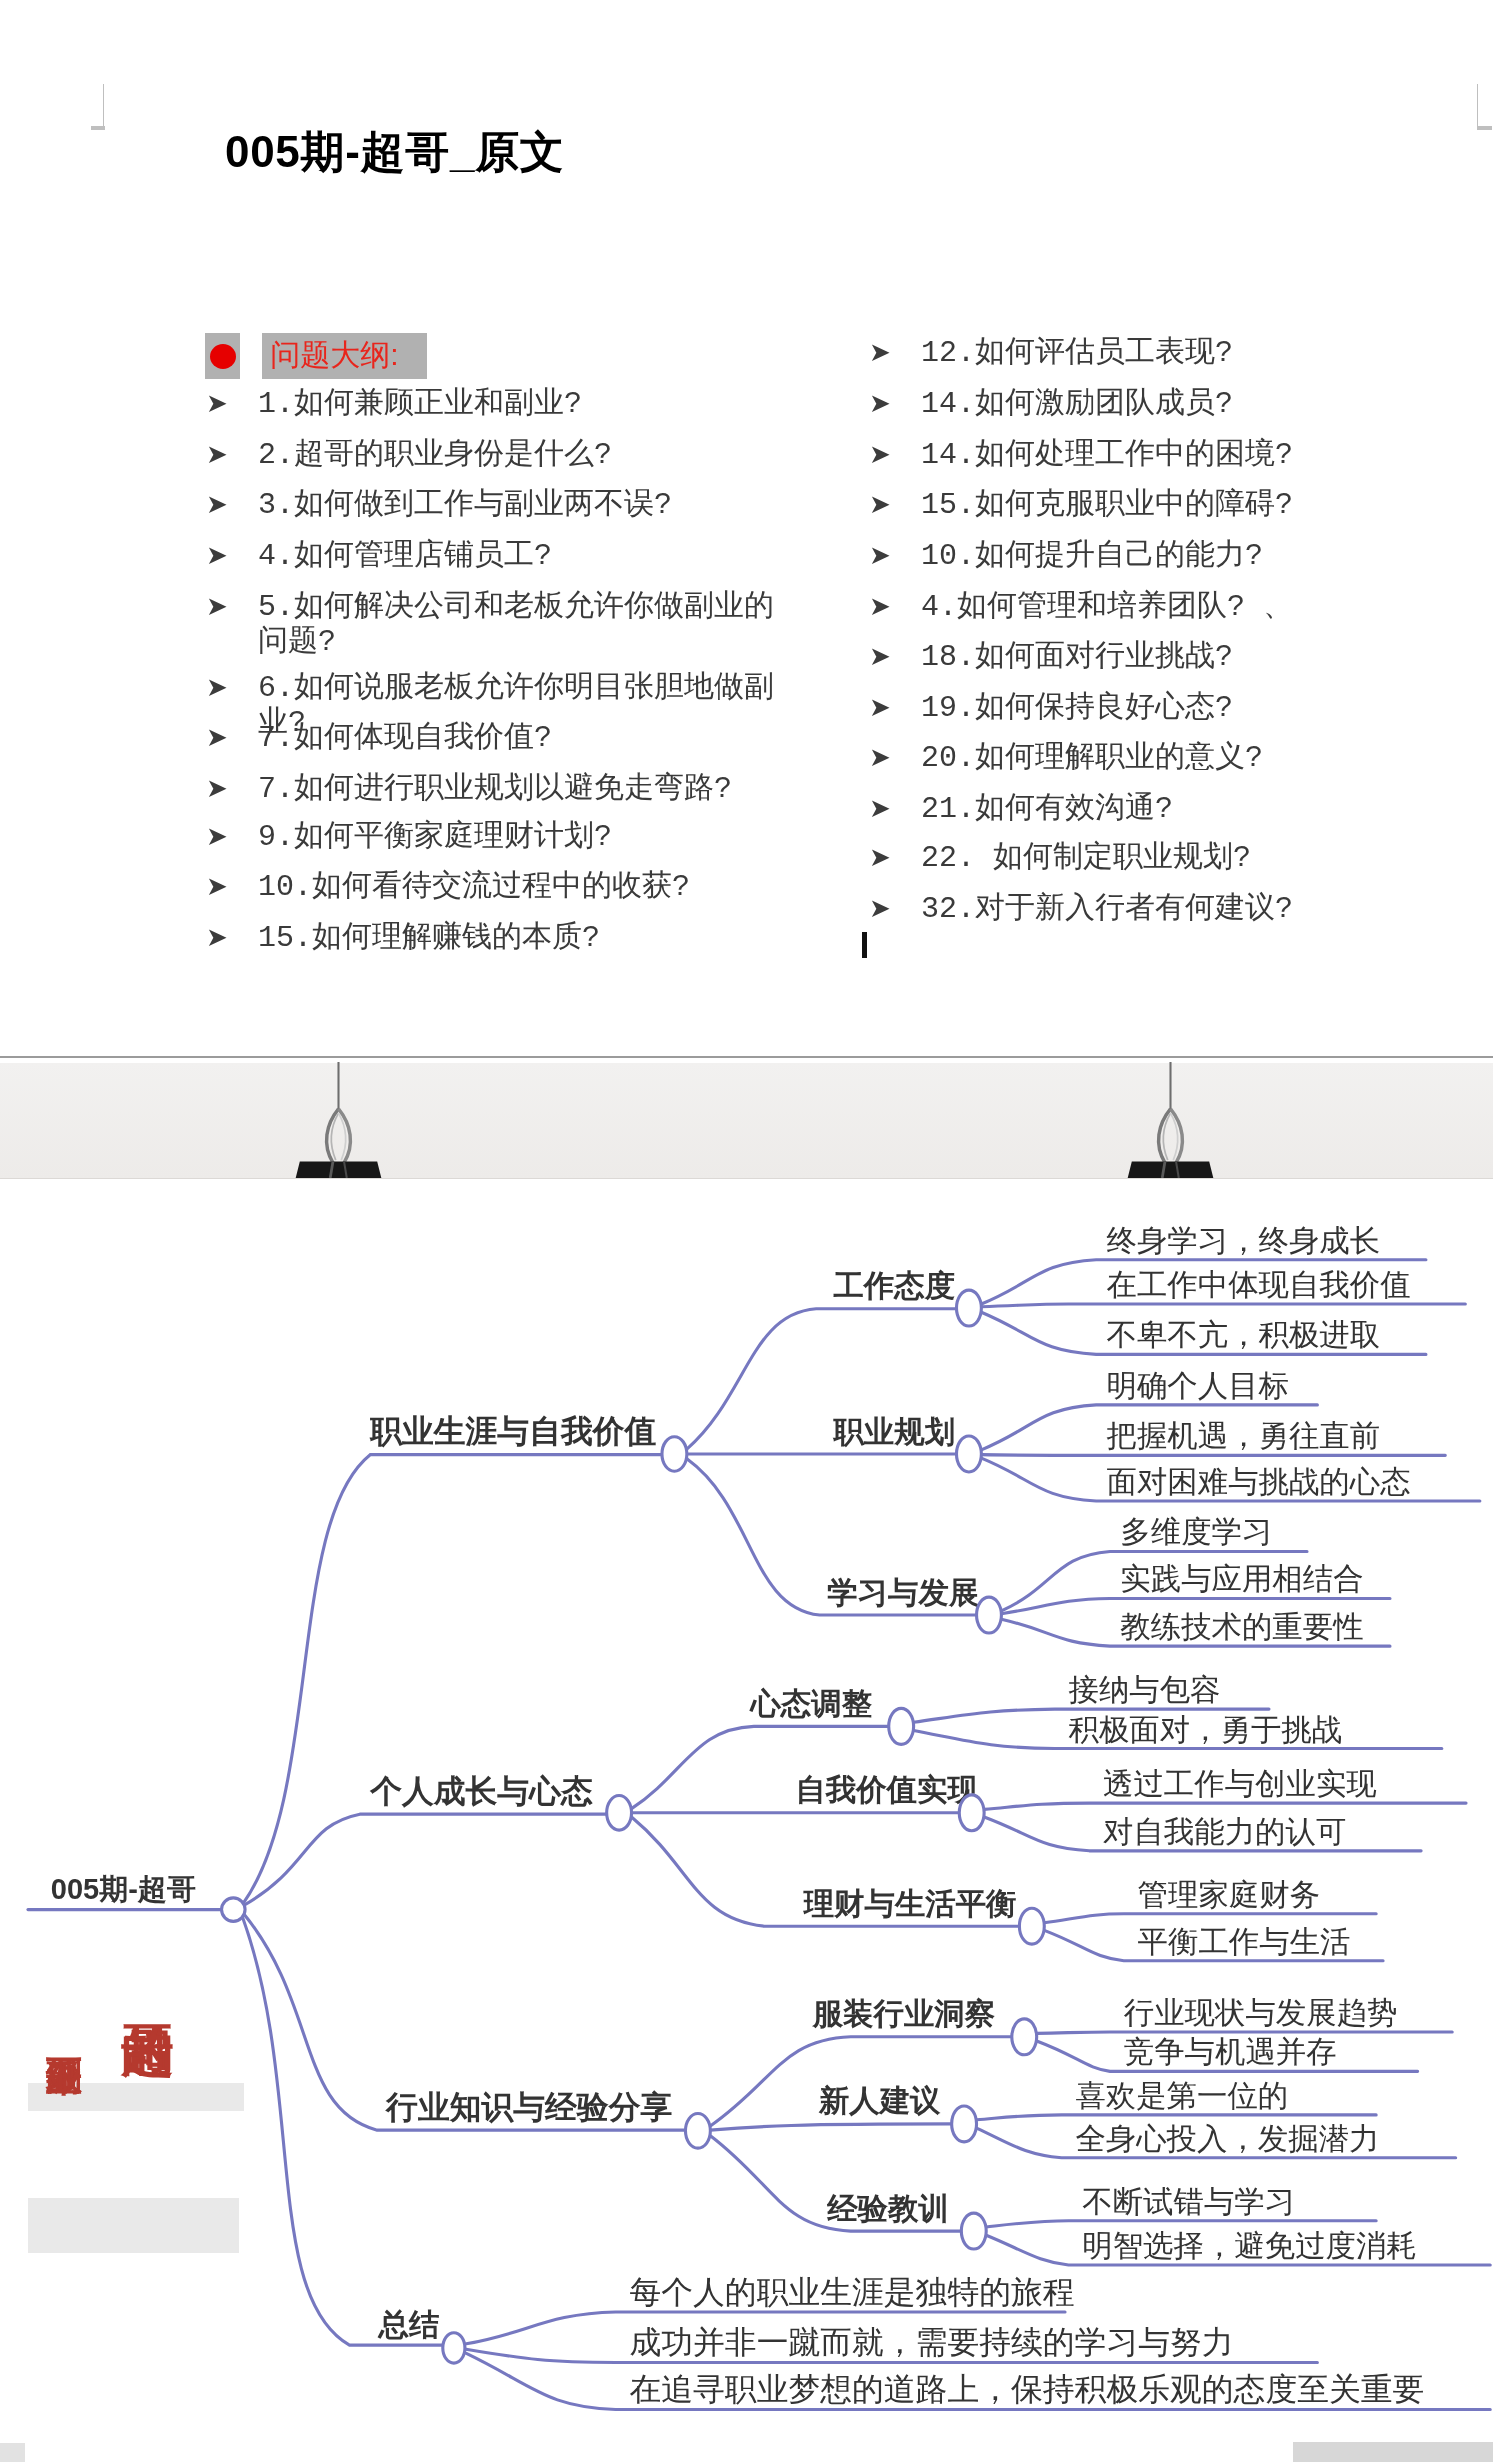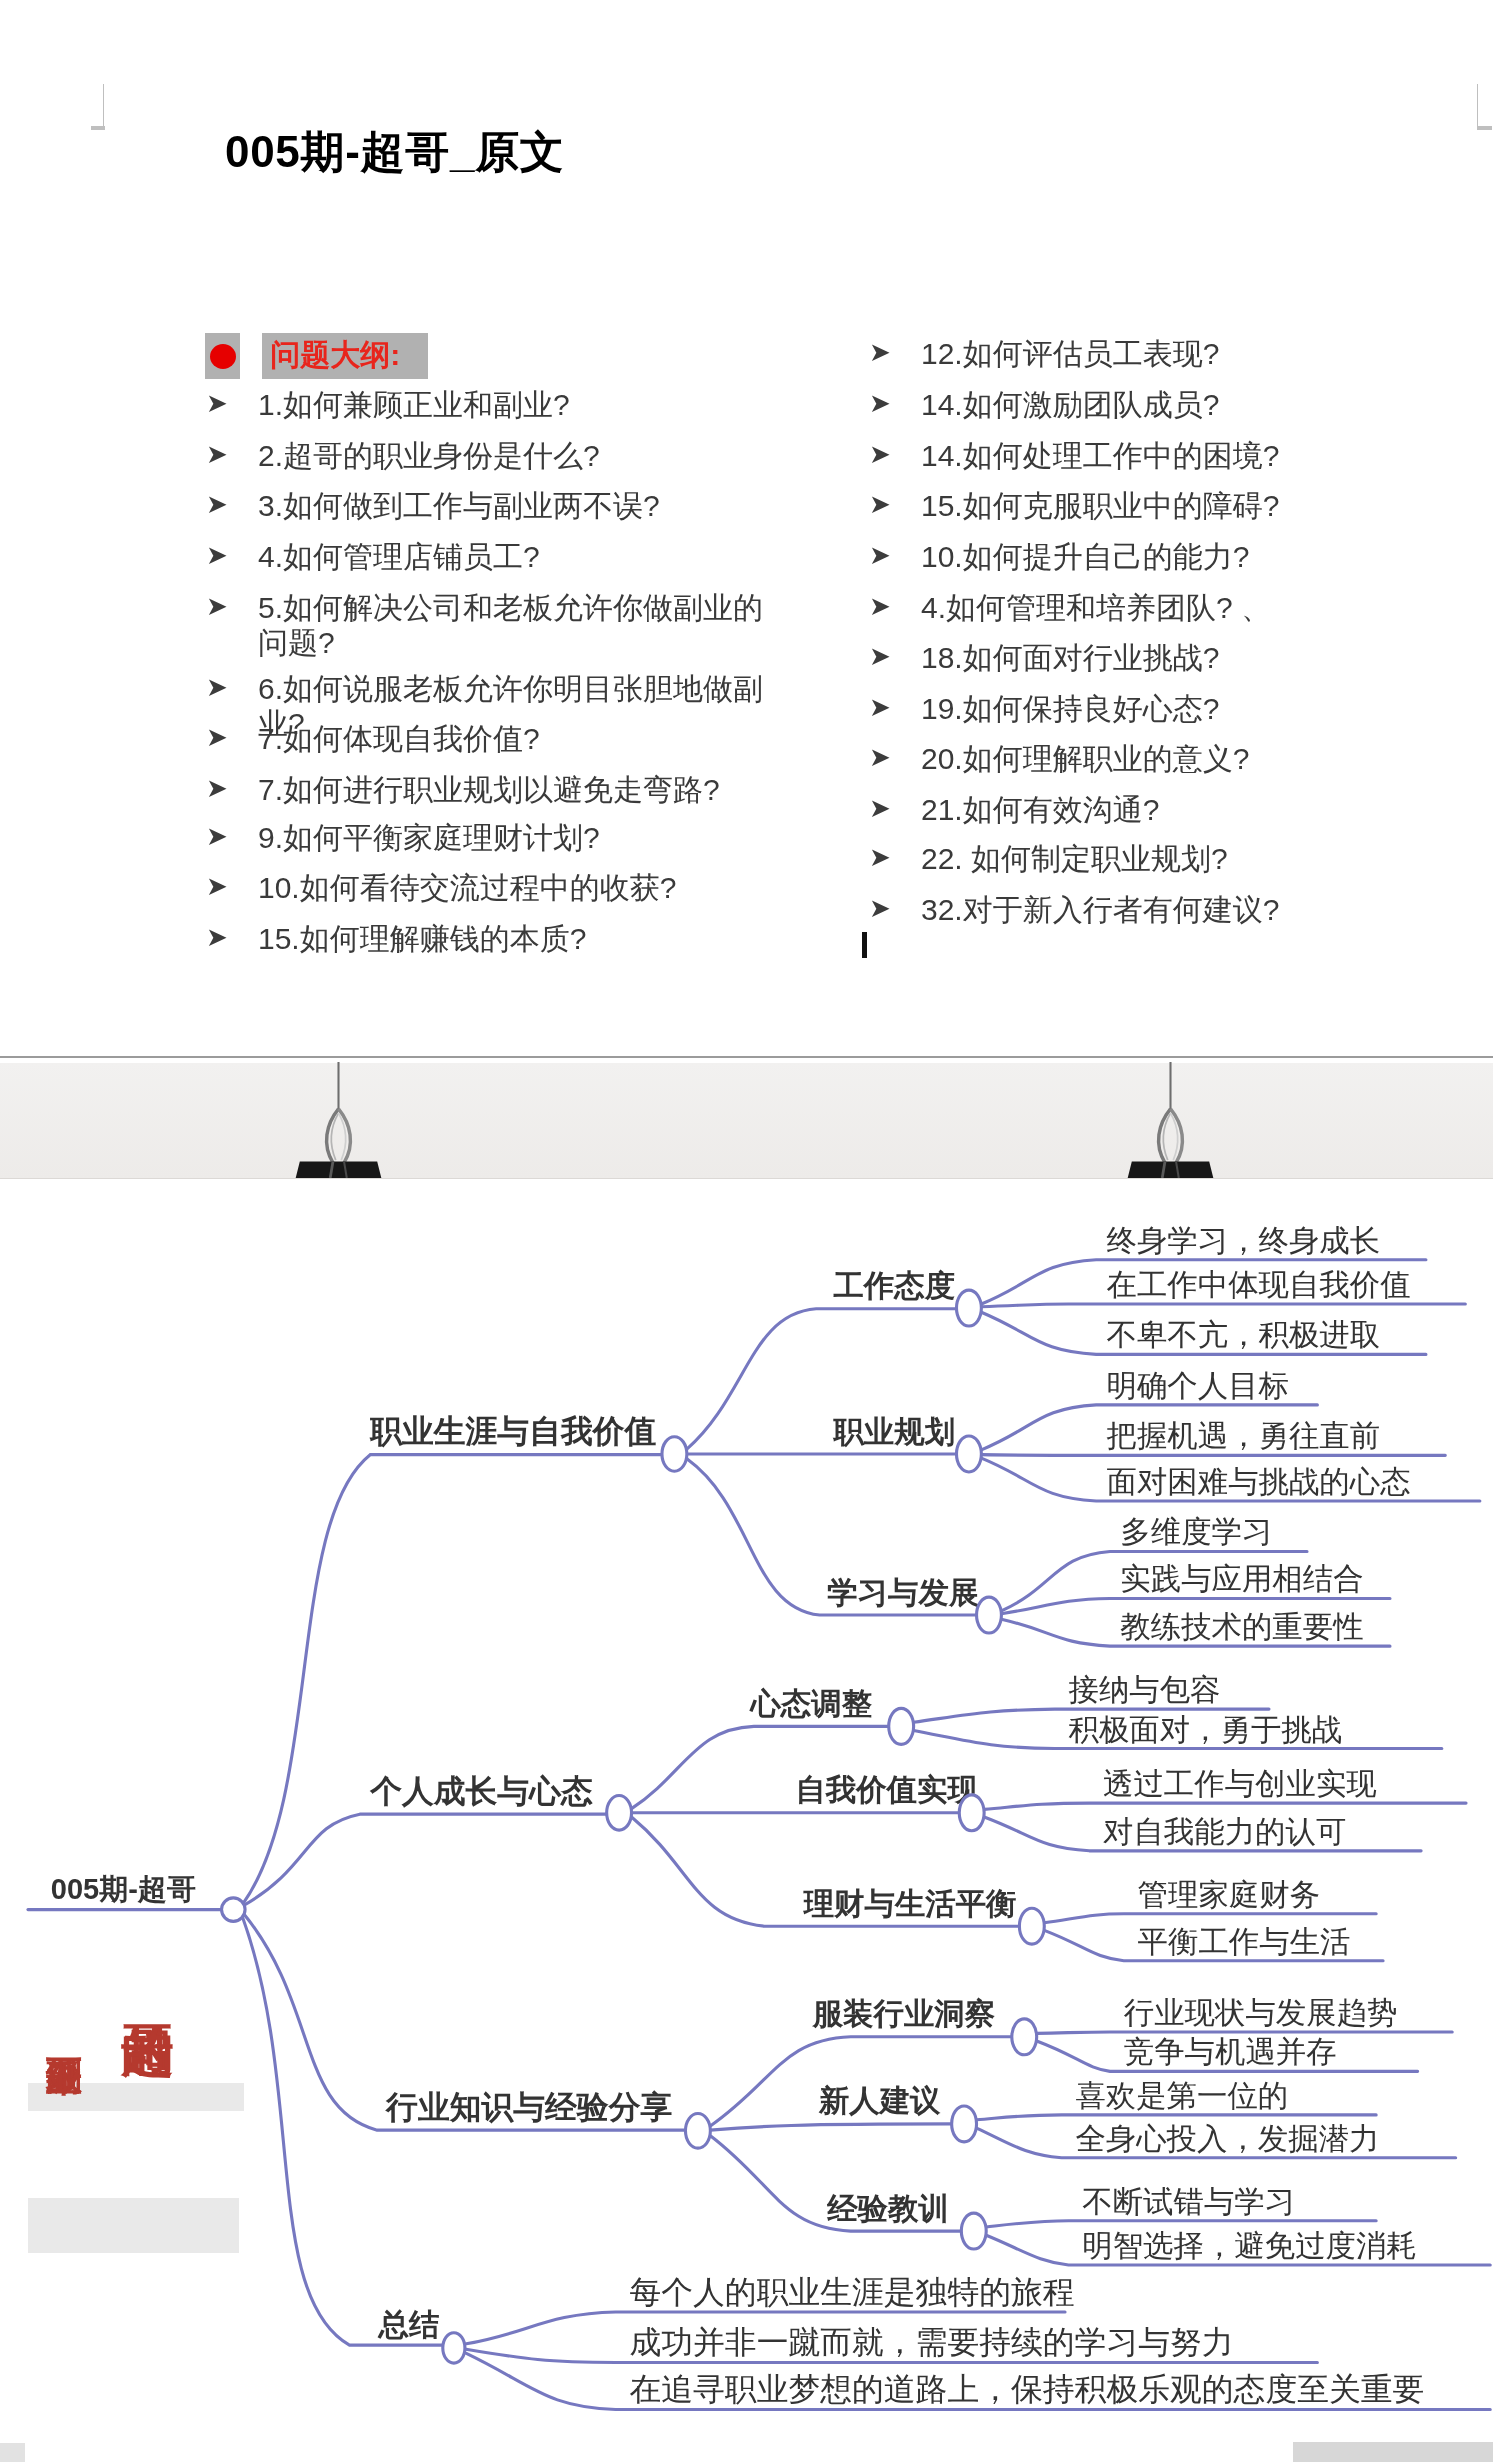--- a/index.html
+++ b/index.html
@@ -9,23 +9,23 @@
   }
   
   .corner{position:absolute;background:#bfbfbf;}
   .doc-title{
     position:absolute;left:225px;top:123px;width:1245px;text-align:left;
     font-size:44px;font-weight:bold;color:#000;letter-spacing:0.7px;
   }
   
   .q-row{position:absolute;display:flex;align-items:flex-start;}
   .q-arrow{font-size:26px;line-height:32px;color:#3c3c3c;width:30px;flex:0 0 30px;}
-  .q-text{font-size:30px;line-height:35px;color:#3a3a3a;width:546px;margin-left:22px;}
+  .q-text{font-size:30px;line-height:35px;color:#3a3a3a;width:546px;margin-left:22px;font-family:Liberation Mono, monospace;}
   .q-heading{
-    font-size:30px;line-height:35px;font-weight:bold;color:#e8251c;
+    font-size:30px;line-height:35px;font-weight:normal;color:#e8251c;
     background:#b1b1b1;padding:4.1px 28px 7px 8.3px;margin-left:22px;
   }
   .q-bullet{
     width:35px;height:46px;background:#b1b1b1;display:flex;align-items:center;justify-content:center;
     flex:0 0 35px;
   }
   .q-bullet .dot{width:26px;height:25px;border-radius:50%;background:#e60000;display:block;}
   .text-cursor{position:absolute;left:862px;top:932px;width:4.8px;height:26px;background:#111;}
   
   .band-line{position:absolute;left:0;top:1056px;width:1494px;height:2.1px;background:#9b9b9b;}

